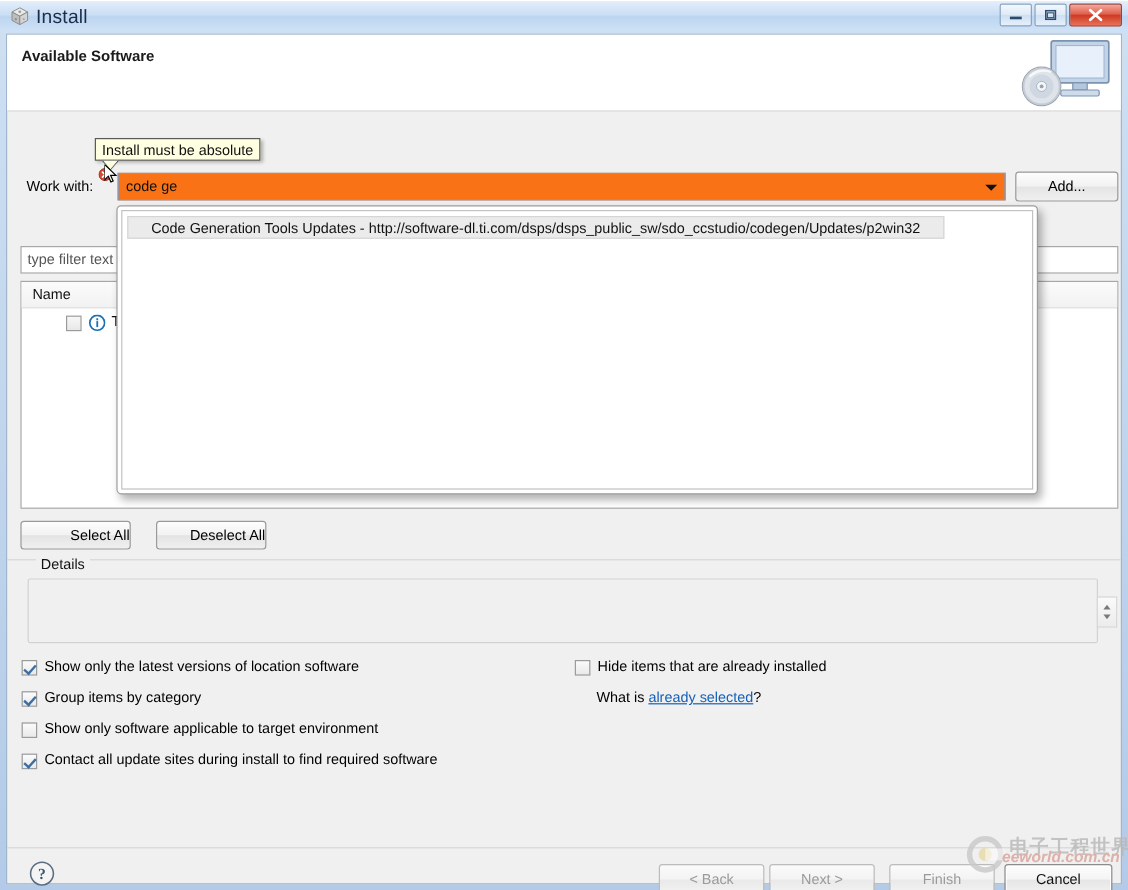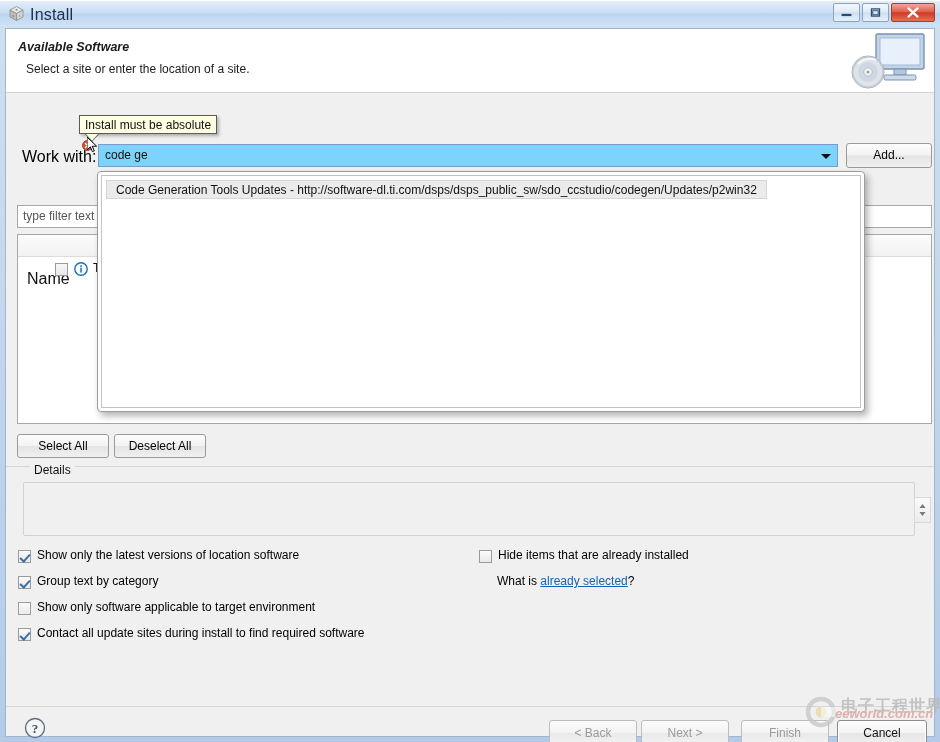--- a/index.html
+++ b/index.html
@@ -70,44 +70,44 @@
   
   #header {
     position: absolute; left: 0; top: 0;
     width: 928px; height: 64px;
     background: #ffffff;
     border-bottom: 1px solid #d4d4d4;
     box-sizing: border-box;
   }
   #header-title {
     position: absolute; left: 12px; top: 11px;
-    font-size: 12.5px; font-weight: bold; color: #1a1a1a; font-style: italic;
+    font-size: 12.5px; font-weight: bold; color: #1a1a1a;
   }
   #header-sub {
     position: absolute; left: 20px; top: 33px;
     font-size: 12px; color: #1a1a1a;
   }
   #header-icon {
     position: absolute; left: 840px; top: 1px;
     width: 88px; height: 62px;
   }
 
   
   #workwith-label {
     position: absolute; left: 16px; top: 119px;
-    font-size: 16px;
+    font-size: 12px;
   }
   #error-decoration {
     position: absolute; left: 76px; top: 111px;
     width: 11px; height: 11px;
   }
   #combo {
     position: absolute; left: 92px; top: 115px;
     width: 740px; height: 23px;
-    background: #7dd3fc;
+    background: #f97316;
     border: 1px solid #7a9cc6;
     box-sizing: border-box;
   }
   #combo-value {
     position: absolute; left: 6px; top: 3px;
     font-size: 12px; color: #111;
   }
   #combo-arrow {
     position: absolute; right: 6px; top: 9px;
     width: 0; height: 0;
@@ -158,21 +158,21 @@
   }
   #tree-header {
     position: absolute; left: 0; top: 0;
     width: 913px; height: 22px;
     background: linear-gradient(to bottom, #fbfbfb 0%, #f2f2f2 100%);
     border-bottom: 1px solid #dcdcdc;
     box-sizing: border-box;
   }
   #tree-header-name {
     position: absolute; left: 9px; top: 3px;
-    font-size: 16px; color: #111; margin-top: 32px;
+    font-size: 12px; color: #111;
   }
   #tree-row {
     position: absolute; left: 0; top: 24px;
     width: 913px; height: 20px;
   }
   #row-checkbox {
     position: absolute; left: 37px; top: 4px;
     width: 13px; height: 13px;
     border: 1px solid #9b9b9b;
     background: linear-gradient(to bottom, #f7f7f7, #e8e8e8);
@@ -190,26 +190,26 @@
 
   
   .sel-button {
     position: absolute; top: 405px;
     height: 24px;
     border: 1px solid #9a9a9a;
     border-radius: 3px;
     background: linear-gradient(to bottom, #fdfdfd 0%, #f2f2f2 48%, #e4e4e4 52%, #f0f0f0 100%);
     box-sizing: border-box;
     font-size: 12px;
-    text-align: center;
+    text-align: right;
     line-height: 22px;
     cursor: default;
   }
   #select-all   { left: 11px;  width: 92px; }
-  #deselect-all { left: 108px; width: 92px; }
+  #deselect-all { left: 124px; width: 92px; }
 
   #separator {
     position: absolute; left: 0; top: 437px;
     width: 928px; height: 1px;
     background: #d6d6d6;
   }
 
   
   #details-group {
     position: absolute; left: 17px; top: 453px;
@@ -321,21 +321,21 @@
   #dropdown-inner {
     position: absolute; left: 3px; top: 3px;
     width: 760px; height: 233px;
     border: 1px solid #c2c2c2;
     background: #ffffff;
     box-sizing: border-box;
   }
   #dropdown-item {
     position: absolute; left: 4px; top: 4px;
     height: 19px; line-height: 19px;
-    padding: 0 9px;
+    padding: 0 19px;
     font-size: 12px;
     color: #111;
     background: #ebebeb;
     border: 1px solid #d5d5d5;
     box-sizing: border-box;
     white-space: nowrap;
     cursor: default;
     text-align: center;
   }
 
@@ -438,21 +438,20 @@
       <svg class="winglyph" viewBox="0 0 44 19">
         <path d="M17 5 L27 14 M27 5 L17 14" stroke="#ffffff" stroke-width="2.6" stroke-linecap="round"></path>
       </svg>
     </div>
   </div>
 
   <div id="client">
 
     <div id="header">
       <div id="header-title">Available Software</div>
-      <div id="header-sub">Select a site or enter the location of a site.</div>
       <div id="header-icon">
         <svg width="88" height="62" viewBox="0 0 88 62">
           <rect x="30" y="4" width="48" height="35" rx="2" fill="#c3d4e8" stroke="#7b93ae" stroke-width="1.4"></rect>
           <rect x="34" y="8" width="40" height="27" fill="#e8f1fb" stroke="#9ab2cc" stroke-width="0.8"></rect>
           <rect x="48" y="39" width="12" height="6" fill="#b5c7dd" stroke="#7b93ae" stroke-width="1"></rect>
           <rect x="38" y="45" width="32" height="5" rx="1.5" fill="#cedbeb" stroke="#7b93ae" stroke-width="1"></rect>
           <circle cx="22" cy="42" r="16" fill="#dfe4ea" stroke="#9aa3ad" stroke-width="1"></circle>
           <circle cx="22" cy="42" r="15" fill="none" stroke="#c3cbd4" stroke-width="1.5"></circle>
           <circle cx="22" cy="42" r="10" fill="#cdd6e0" opacity="0.85"></circle>
           <circle cx="22" cy="42" r="4.2" fill="#f4f6f9" stroke="#a8b2bd" stroke-width="0.8"></circle>
@@ -514,21 +513,21 @@
         <polygon points="7.5,18 4.5,14 10.5,14" fill="#7a7a7a"></polygon>
       </svg>
     </div>
 
     <div class="opt" id="opt-latest">
       <span class="cbx checked"></span>
       <span class="opt-label">Show only the latest versions of location software</span>
     </div>
     <div class="opt" id="opt-group">
       <span class="cbx checked"></span>
-      <span class="opt-label">Group text by category</span>
+      <span class="opt-label">Group items by category</span>
     </div>
     <div class="opt" id="opt-target">
       <span class="cbx"></span>
       <span class="opt-label">Show only software applicable to target environment</span>
     </div>
     <div class="opt" id="opt-contact">
       <span class="cbx checked"></span>
       <span class="opt-label">Contact all update sites during install to find required software</span>
     </div>
 

